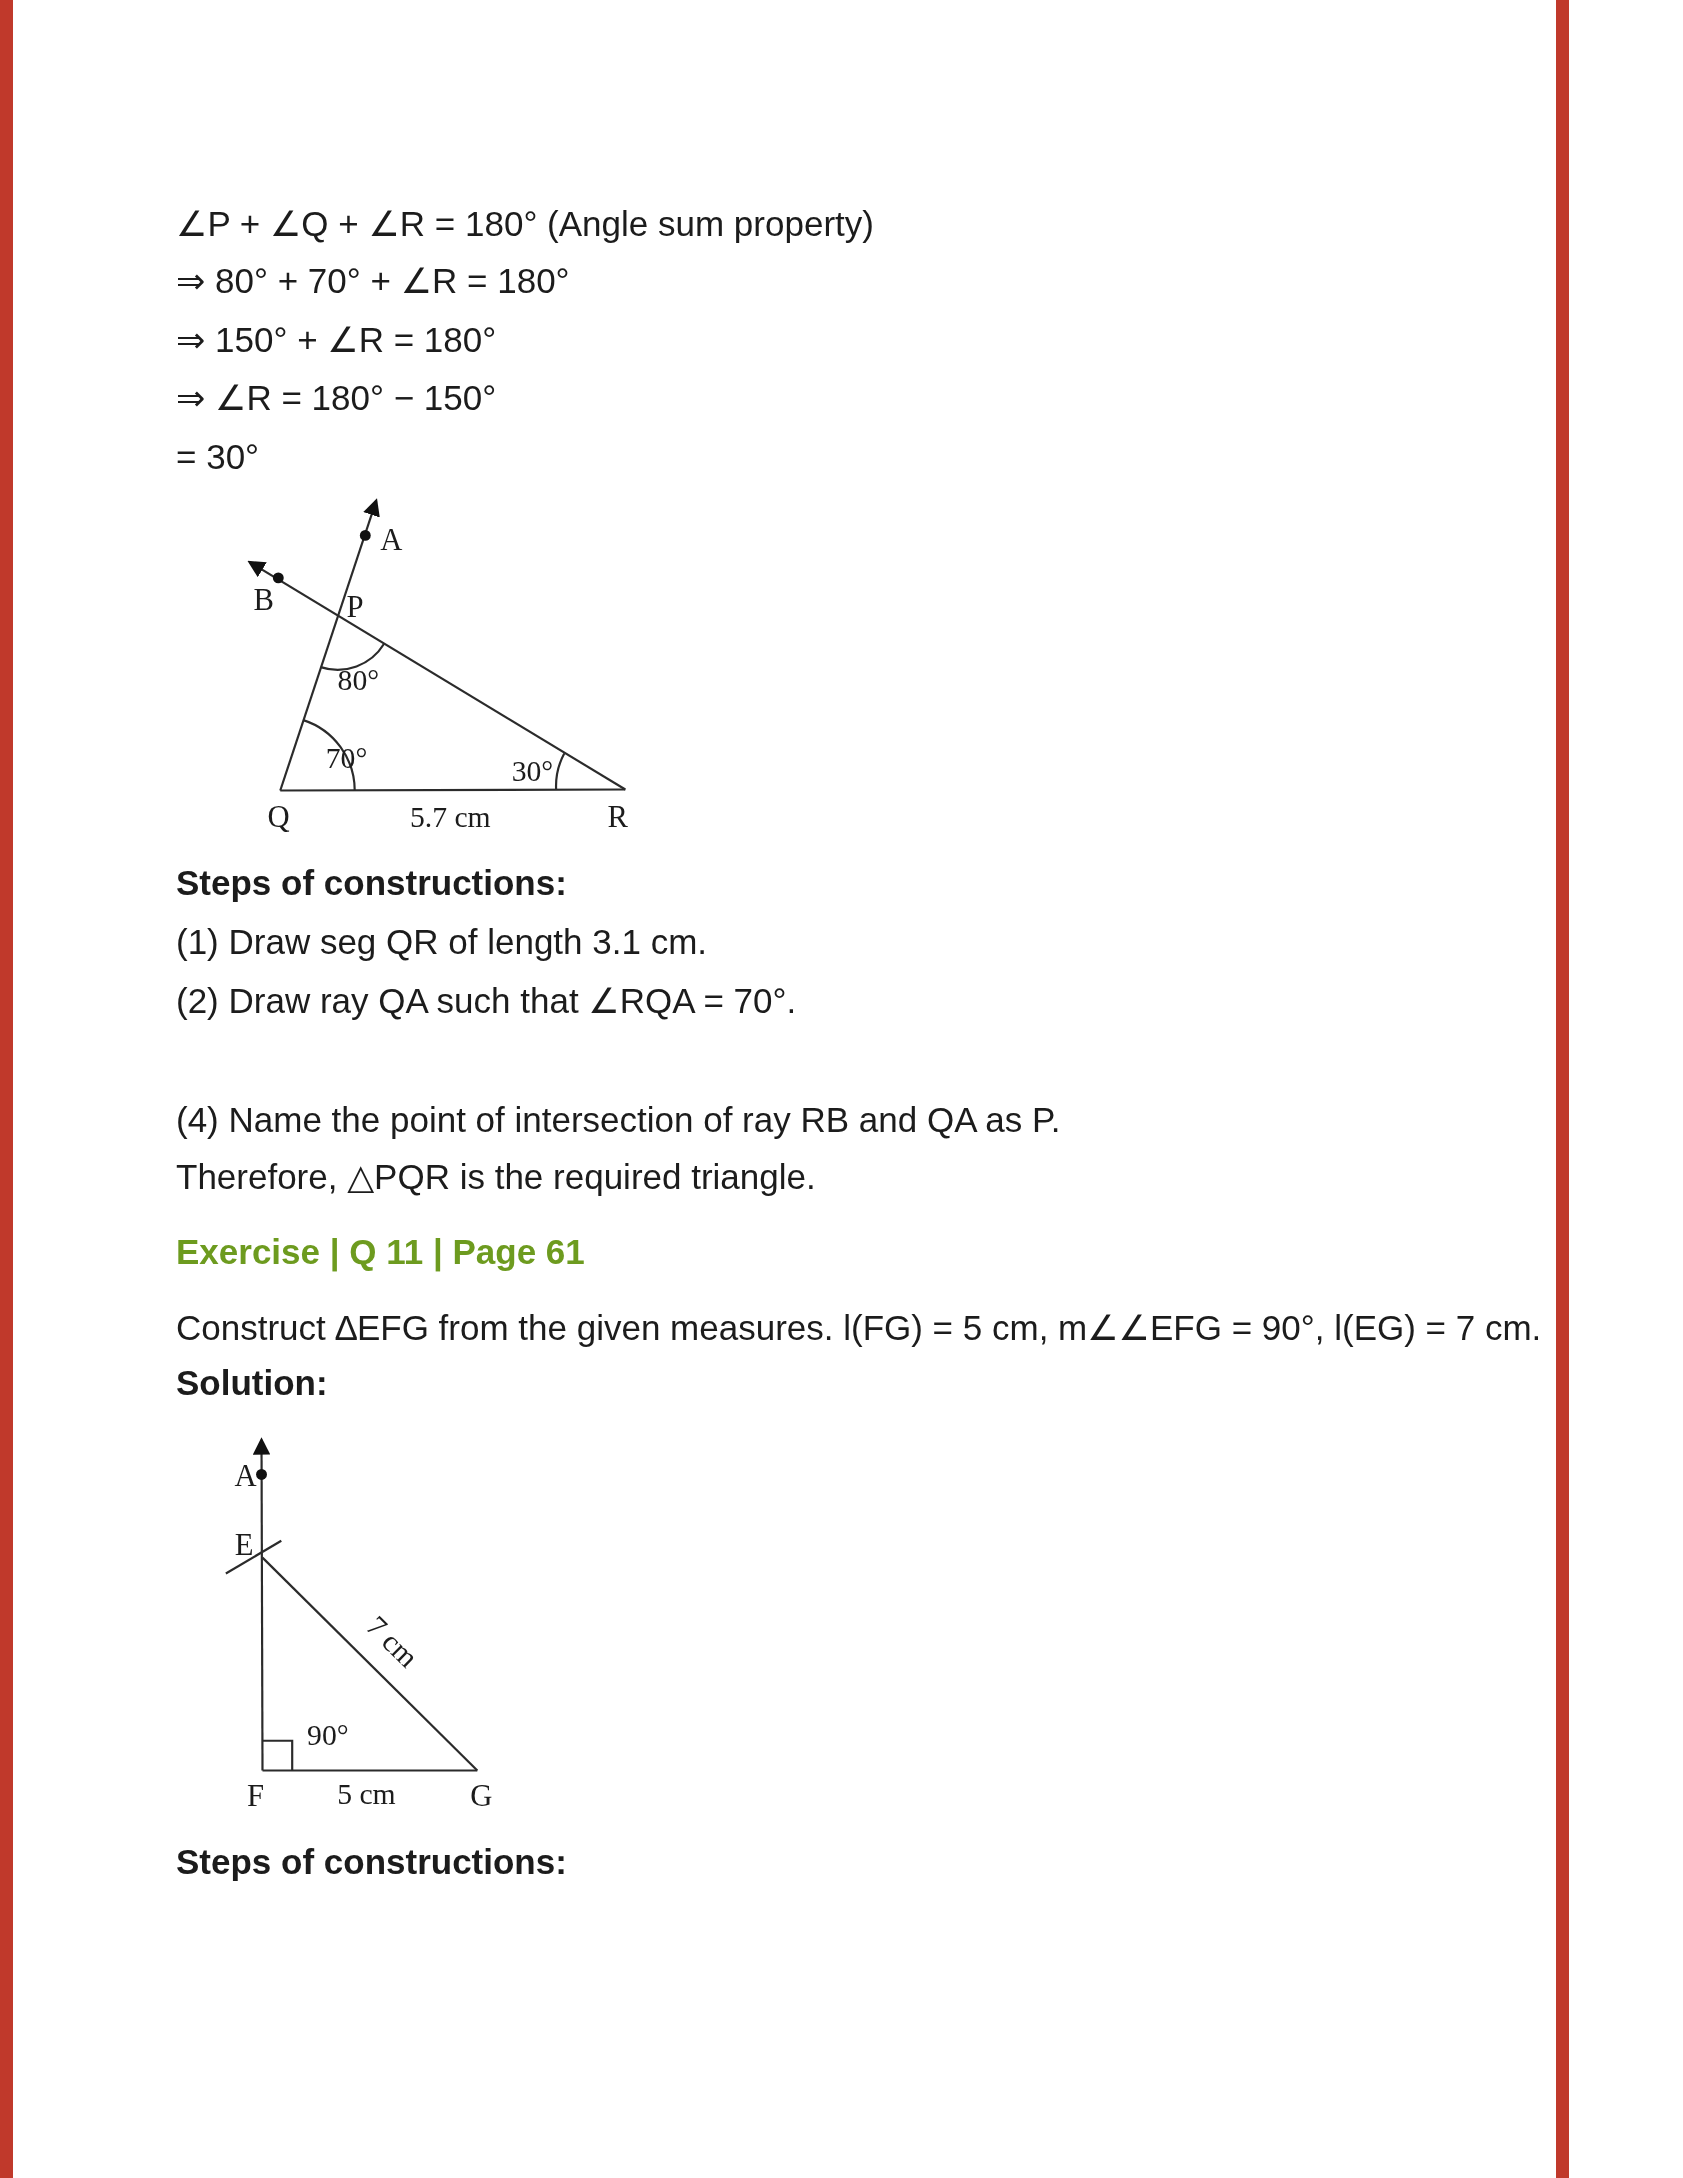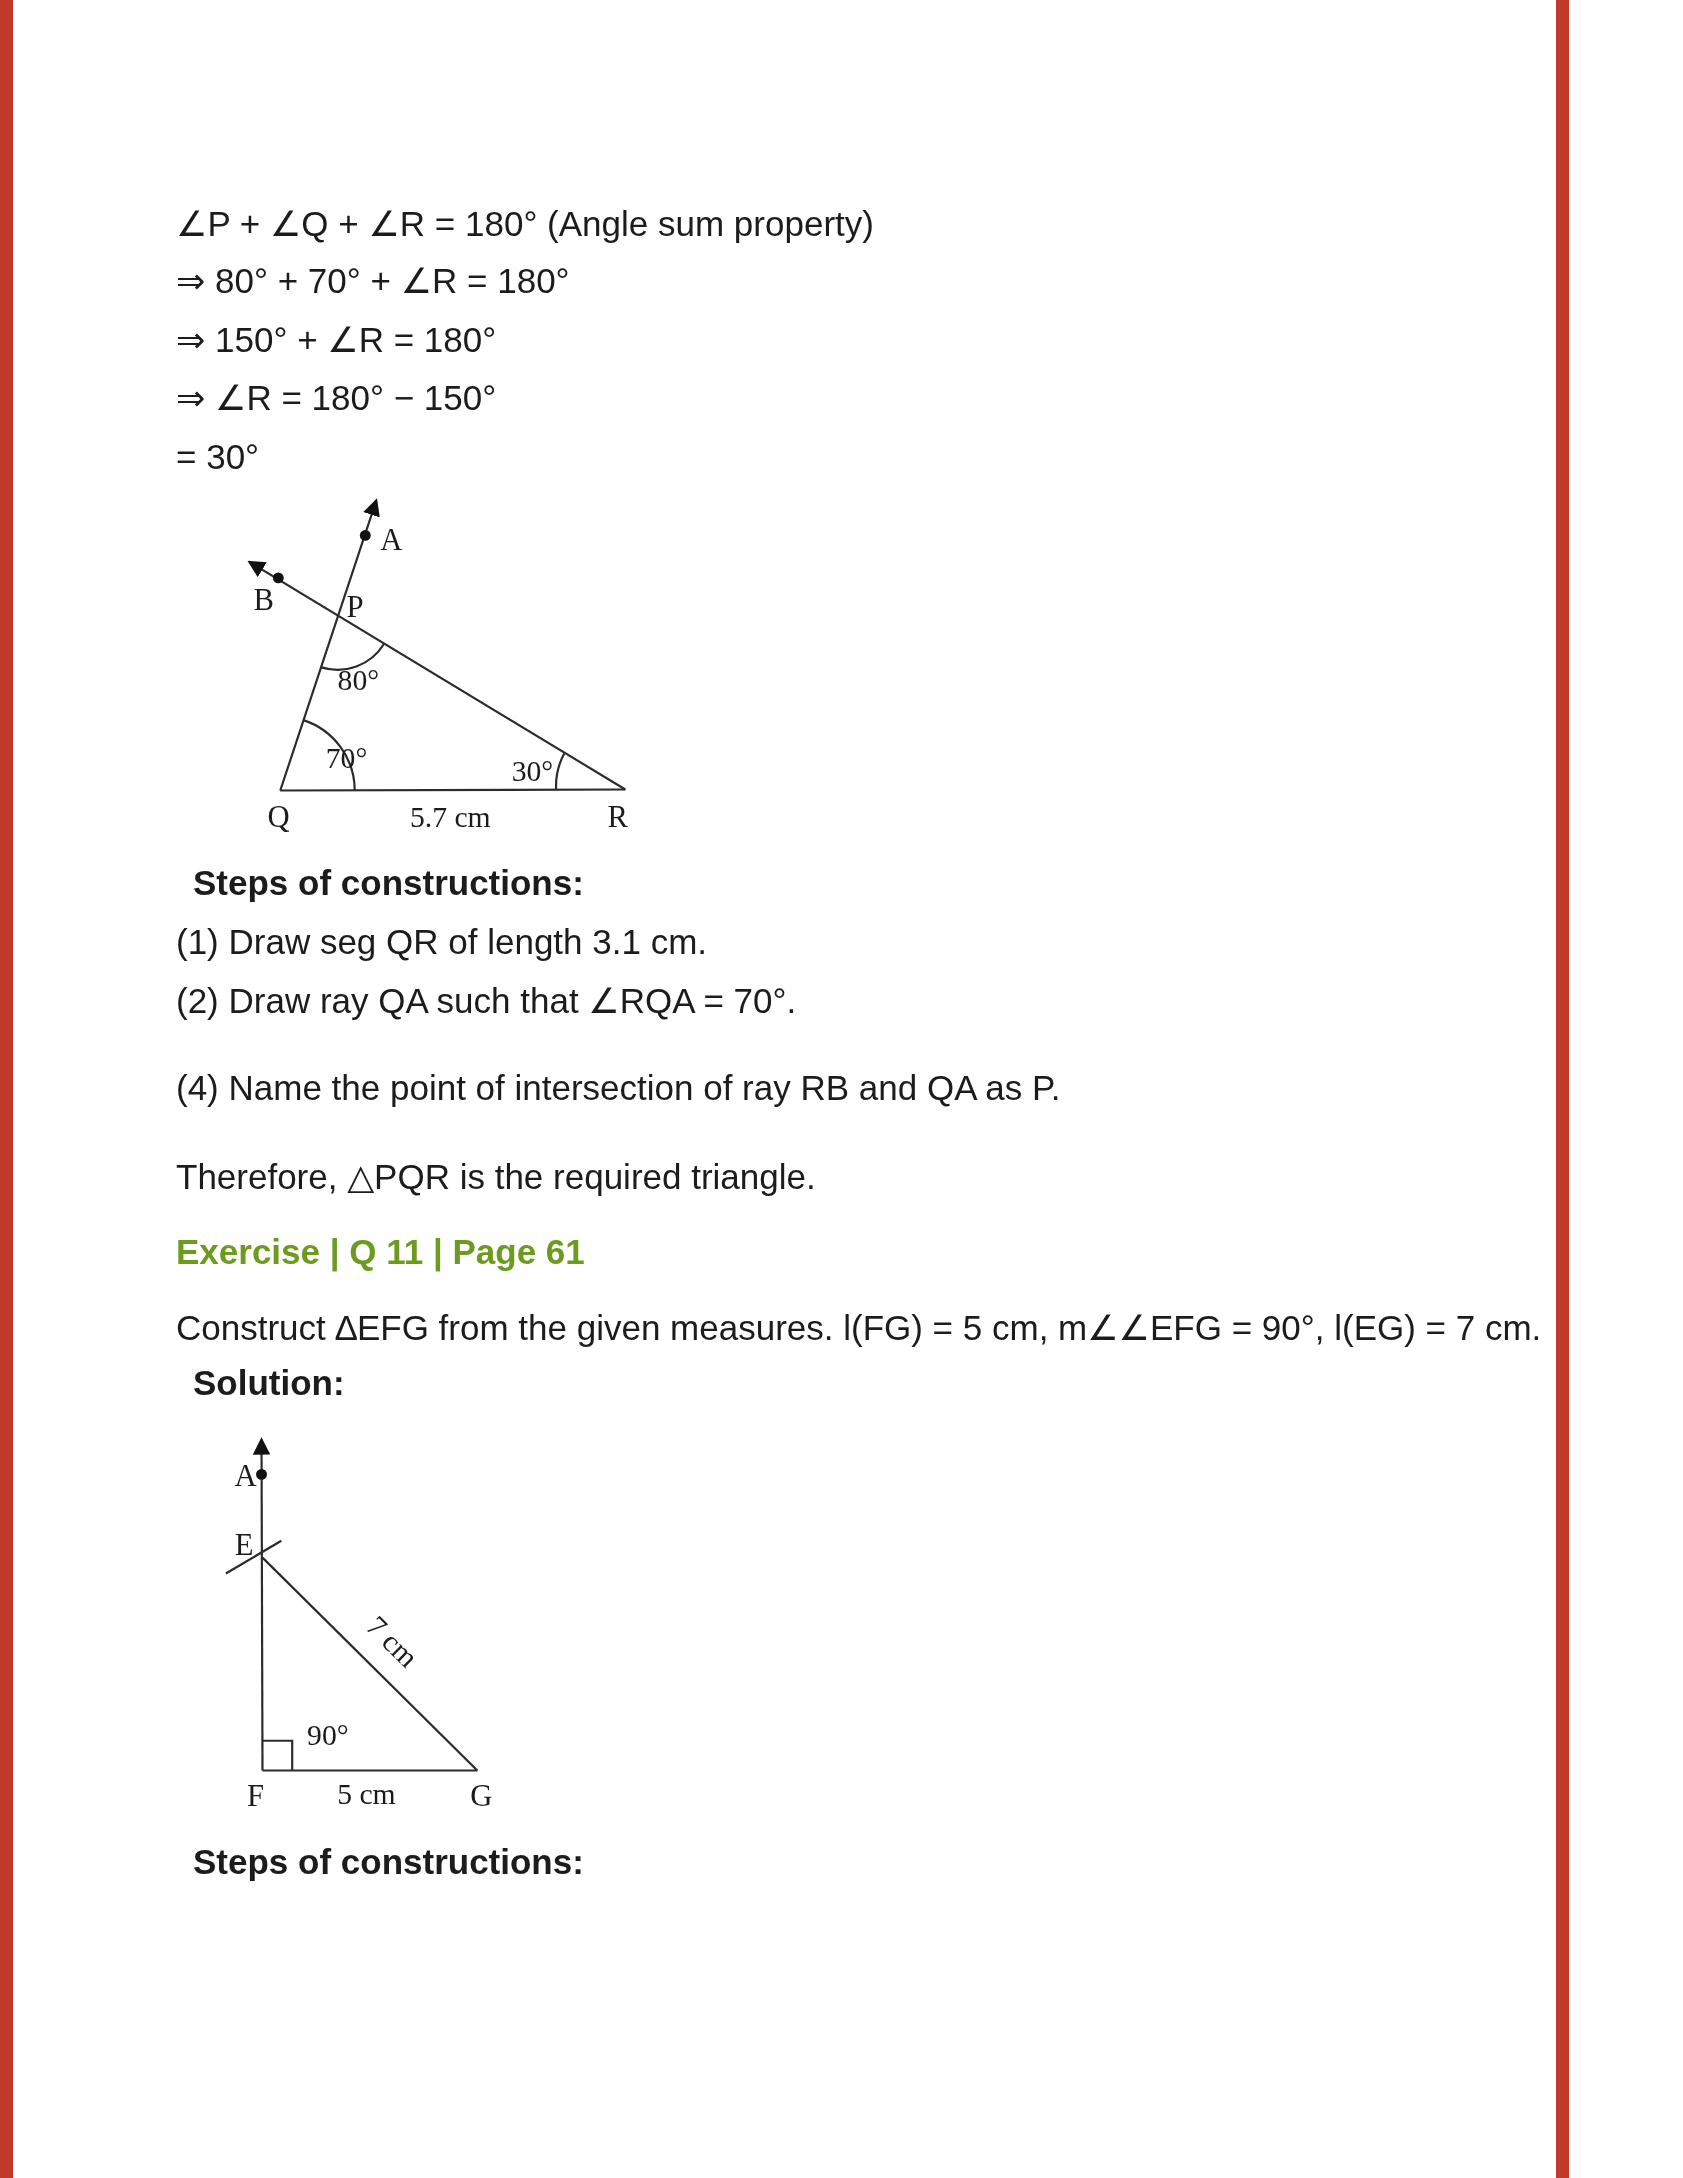--- a/index.html
+++ b/index.html
@@ -15,21 +15,21 @@
     position:absolute;top:0;width:13px;height:2178px;
     background:#c0392b;
   }
   .edge-bar.left{left:0;}
   .edge-bar.right{right:0;}
   .tline{
     position:absolute;left:176px;
     font-size:35px;line-height:1.25;
     white-space:nowrap;color:#1c1c1c;
   }
-  .bold{font-weight:bold;margin-left:17px;}
+  .bold{font-weight:bold;}
   .green{color:#6d9b1f;font-weight:bold;}
   .fig{position:absolute;}
   .fig line,.fig path{stroke:#2b2b2b;stroke-width:2.2;fill:none;}
   .fig .dot{fill:#111;stroke:none;}
   .fig text{
     font-family:"Liberation Serif","DejaVu Serif",serif;
     font-size:31px;fill:#1c1c1c;stroke:none;
   }
   .fig text.meas{font-size:30px;}
 </style>
@@ -74,21 +74,21 @@
     <text x="614" y="836">R</text>
     <text class="meas" x="362" y="697" text-anchor="middle">80°</text>
     <text class="meas" x="350" y="776" text-anchor="middle">70°</text>
     <text class="meas" x="538" y="789" text-anchor="middle">30°</text>
     <text class="meas" x="455" y="836" text-anchor="middle">5.7 cm</text>
   </svg>
 
   <div class="tline bold" style="top:861px">Steps of constructions:</div>
   <div class="tline" style="top:920px">(1) Draw seg QR of length 3.1 cm.</div>
   <div class="tline" style="top:979px">(2) Draw ray QA such that ∠RQA = 70°.</div>
-  <div class="tline" style="top:1066px">(4) Name the point of intersection of ray RB and QA as P.</div>
+  <div class="tline" style="top:1098px">(4) Name the point of intersection of ray RB and QA as P.</div>
   <div class="tline" style="top:1155px">Therefore, △PQR is the required triangle.</div>
 
   <div class="tline green" style="top:1230px">Exercise | Q 11 | Page 61</div>
 
   <div class="tline" style="top:1306px">Construct ∆EFG from the given measures. l(FG) = 5 cm, m∠∠EFG = 90°, l(EG) = 7 cm.</div>
   <div class="tline bold" style="top:1361px">Solution:</div>
 
   <svg class="fig" style="left:208px;top:1421px" width="307" height="396" viewBox="210 1435 310 400">
     <defs>
       <marker id="arr2" viewBox="0 0 10 10" refX="8.5" refY="5" markerWidth="8" markerHeight="8" orient="auto">

